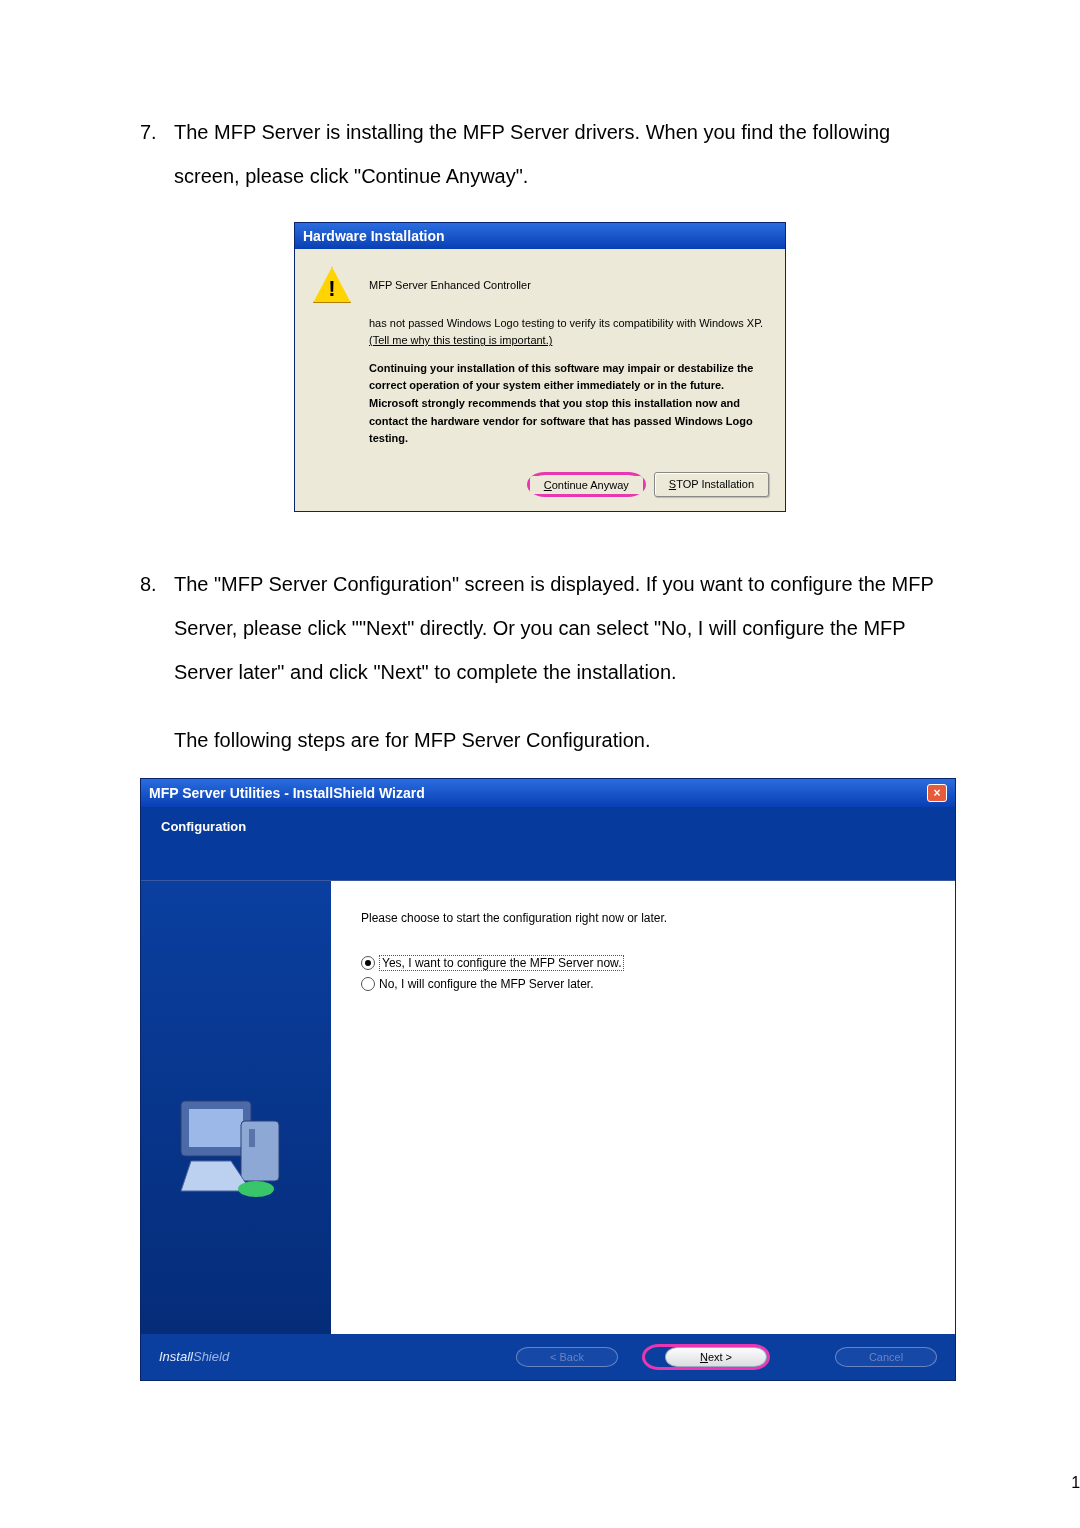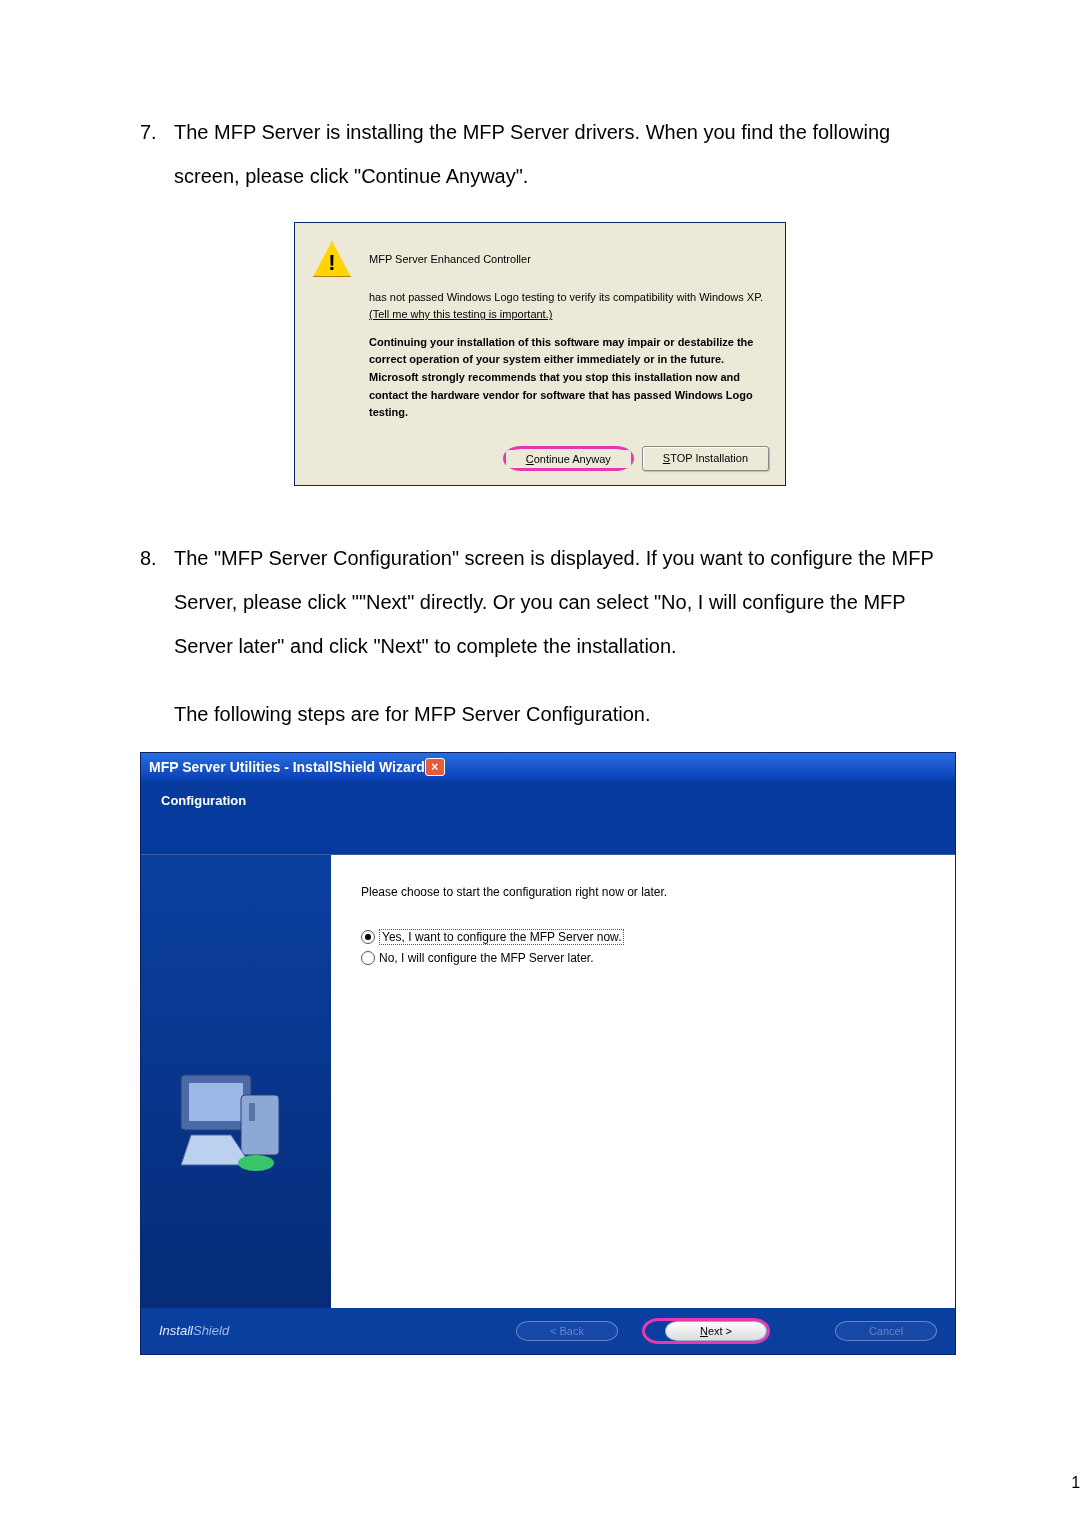--- a/index.html
+++ b/index.html
@@ -95,21 +95,21 @@
     display: flex;
     justify-content: flex-end;
     gap: 8px;
     padding: 6px 16px 14px 0;
   }
   .xp-btn {
     background: #ece9d8;
     border: 1px solid #888;
     border-radius: 3px;
     box-shadow: 1px 1px 0 #fff inset, 1px 1px 1px rgba(0,0,0,0.2);
-    padding: 3px 20px;
+    padding: 3px 14px;
     font-family: Tahoma, sans-serif;
     font-size: 11px;
     cursor: pointer;
   }
   .u { text-decoration: underline; }
   .highlight-ring {
     border: 3px solid #e838b1;
     border-radius: 20px / 14px;
     padding: 0;
   }
@@ -121,20 +121,21 @@
     font-family: Tahoma, sans-serif;
     border: 1px solid #0a246a;
   }
   .is-title {
     background: linear-gradient(#2a6de0, #083fb3);
     color: #fff;
     font-weight: bold;
     font-size: 14px;
     padding: 5px 8px;
     display:flex;
+    justify-content:space-between;
     align-items:center;
   }
   .is-close {
     width: 18px; height: 16px;
     background: #e55b3c;
     border: 1px solid #fff;
     border-radius: 3px;
     color:#fff;
     font-size:12px;
     display:flex;
@@ -259,20 +260,21 @@
 <body>
 
 <div class="page">
 
   <div class="step step-first">
     <div class="step-num">7.</div>
     <div class="step-body">The MFP Server is installing the MFP Server drivers. When you find the following screen, please click "Continue Anyway".</div>
   </div>
 
   <div class="hw-dialog">
+    <div class="hw-title">Hardware Installation</div>
     <div class="hw-body">
       <div class="hw-top">
         <div class="warn-icon">
             <span>!</span>
           </div>
         <div class="hw-msg">
           <div class="sp"></div>
           <div>MFP Server Enhanced Controller</div>
           <div class="sp"></div><div class="sp"></div>
           <span>has not passed Windows Logo testing to verify its compatibility with Windows XP. </span>

